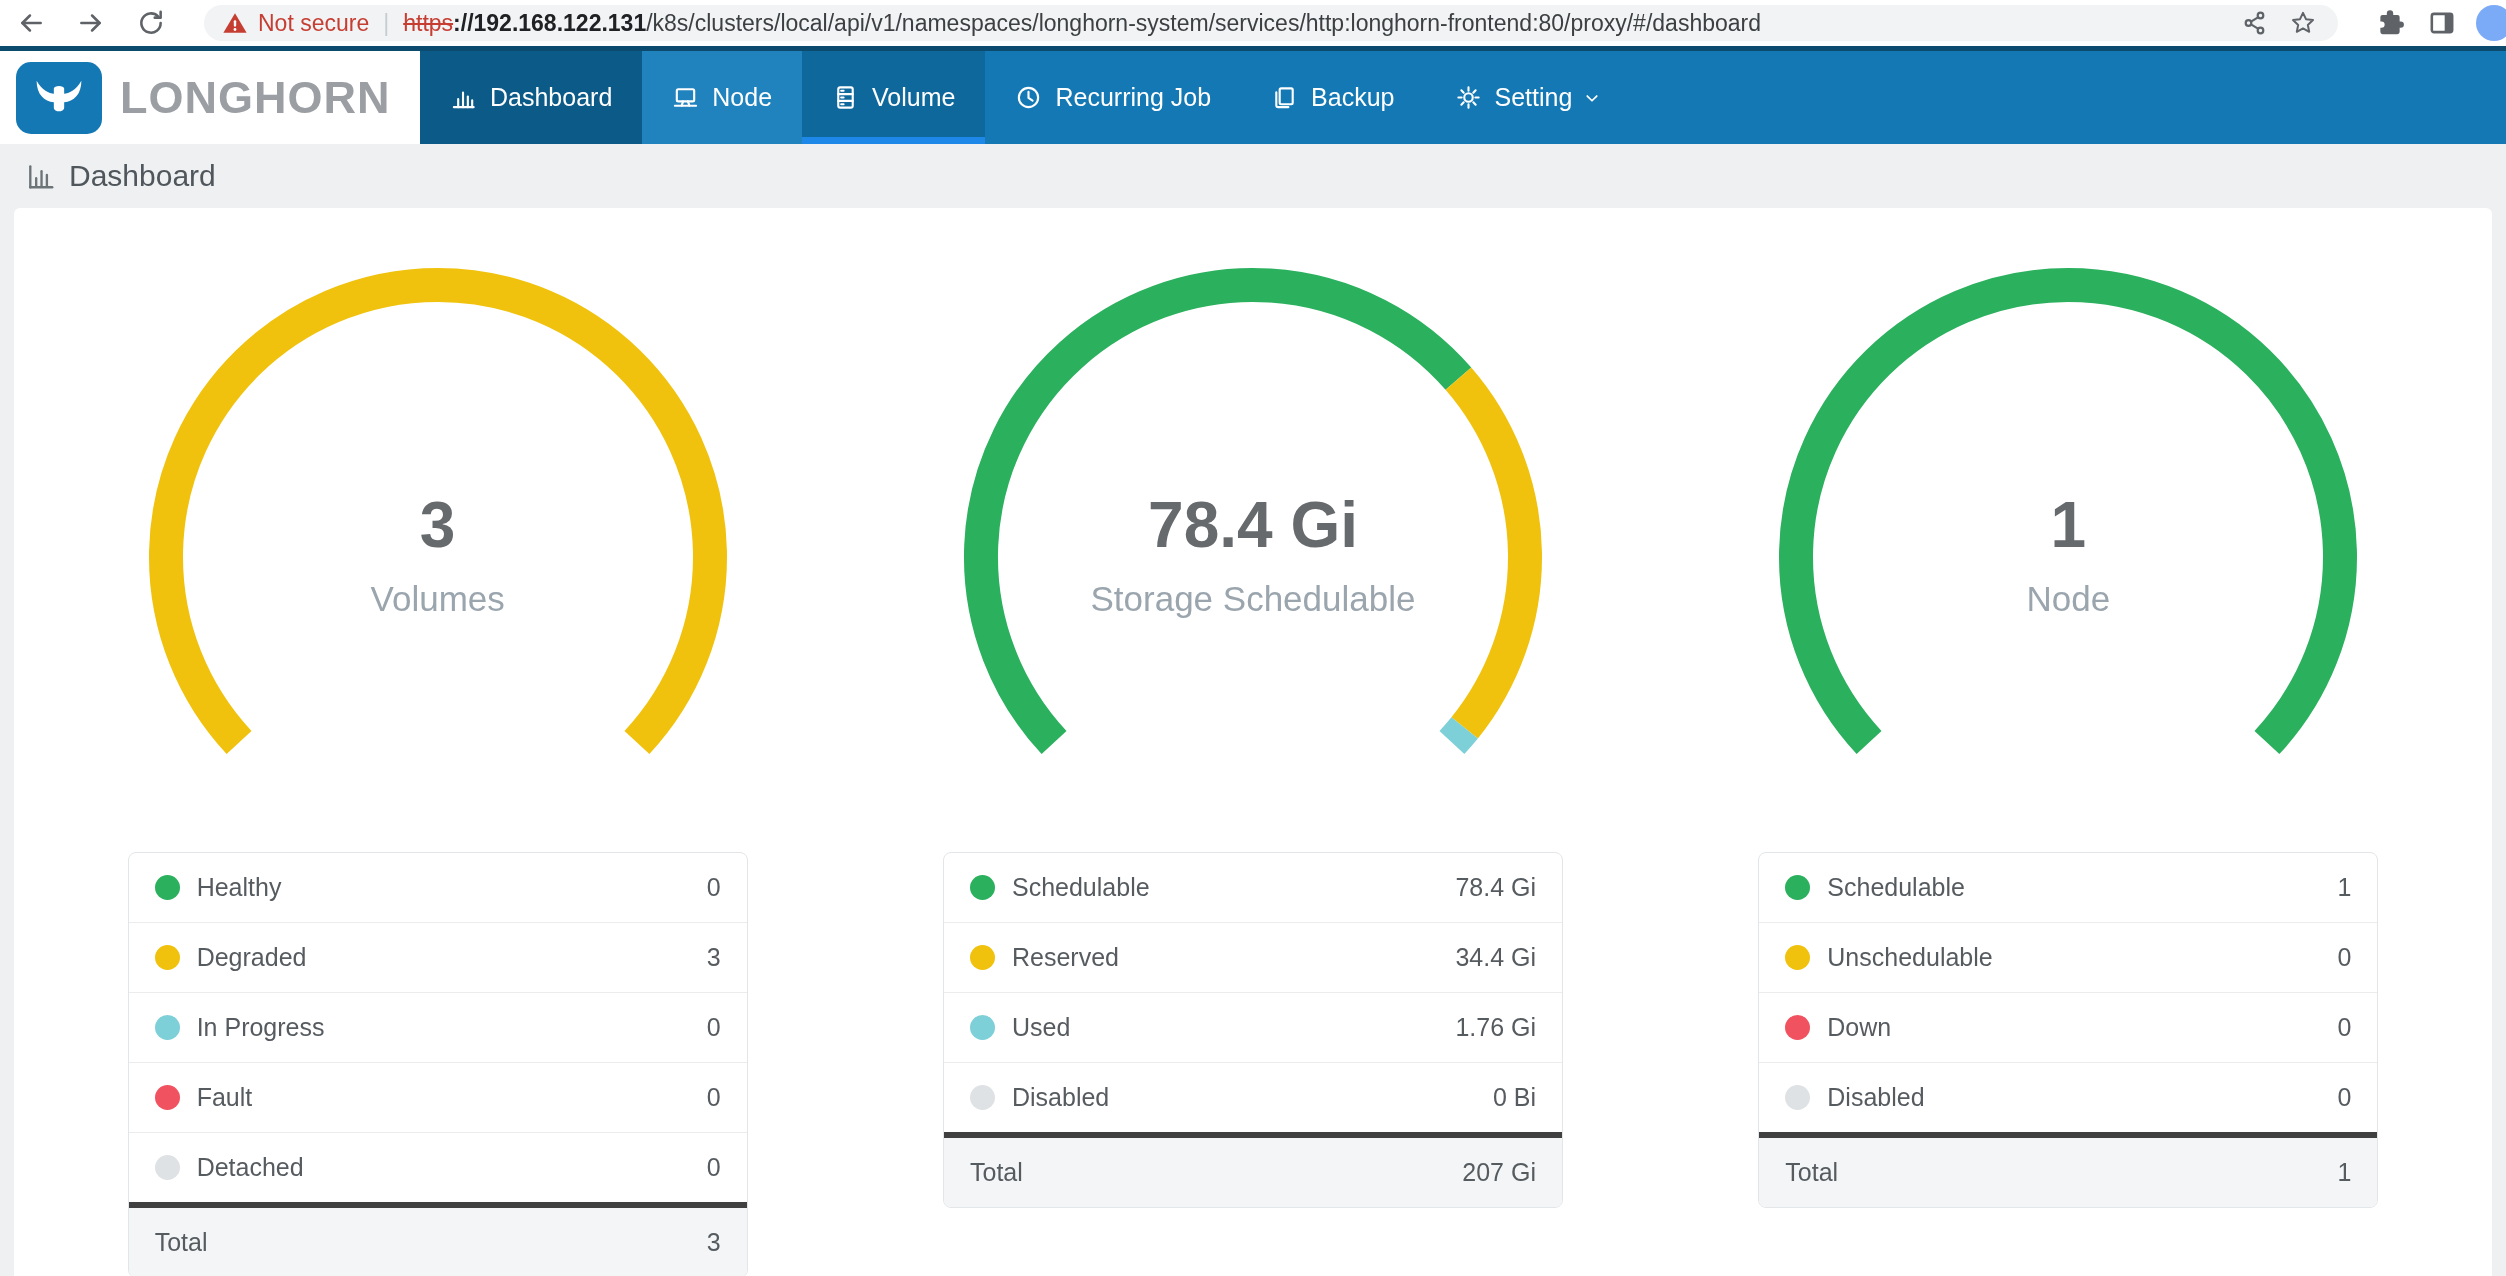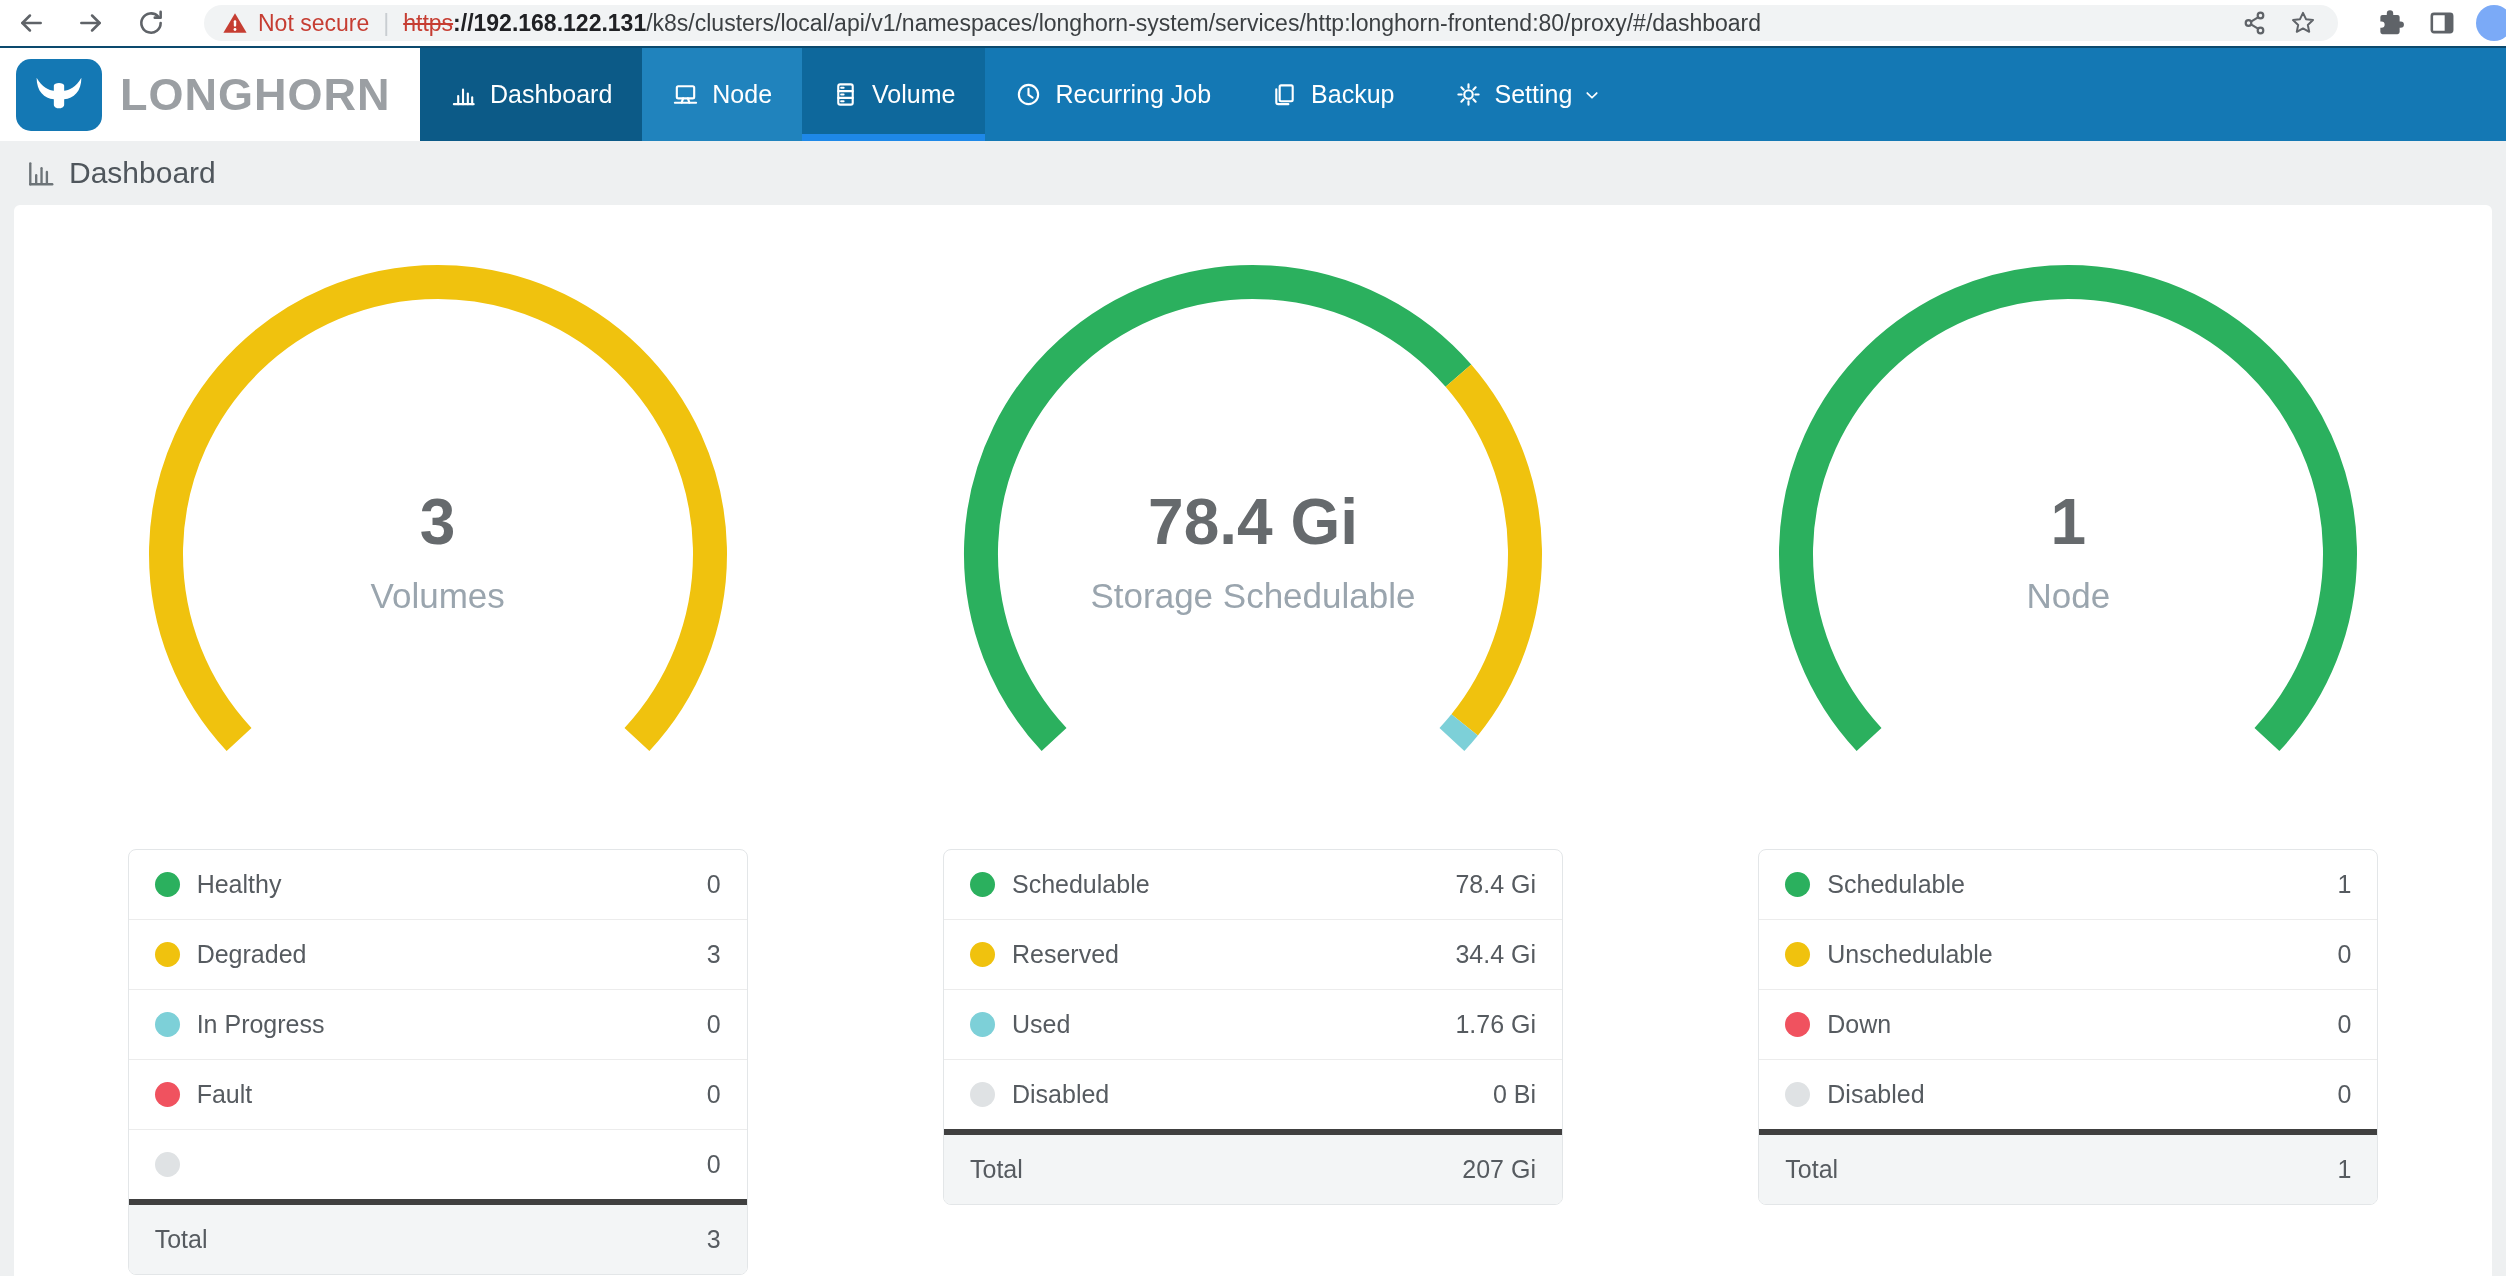--- a/index.html
+++ b/index.html
@@ -1,21 +1,21 @@
 <!DOCTYPE html>
 <html><head>
 <meta charset="utf-8">
 <style>
   html,body{margin:0;padding:0;}
   body{
     width:2506px;height:1276px;overflow:hidden;background:#eef0f1;
     font-family:"Liberation Sans",sans-serif;-webkit-font-smoothing:antialiased;
   }
   
-  .chrome{height:46px;background:#ffffff;display:flex;align-items:center;padding:0 14px;border-bottom:2px solid #0c4a6e;}
+  .chrome{height:46px;background:#ffffff;display:flex;align-items:center;padding:0 14px;border-bottom:5px solid #0c4a6e;}
   .nav-btn{width:34px;height:34px;display:flex;align-items:center;justify-content:center;margin-right:26px;cursor:pointer;flex:0 0 auto;}
   .addr{flex:1;height:36px;background:#f1f3f4;border-radius:18px;display:flex;align-items:center;padding:0 18px;margin:0 18px 0 10px;min-width:0;cursor:text;}
   .addr .warn{margin-right:10px;display:flex;}
   .notsecure{color:#c63d32;font-size:23px;margin-right:14px;white-space:nowrap;}
   .addr .sep{color:#c9cdd1;font-size:23px;margin-right:14px;}
   .url{font-size:23px;color:#202124;white-space:nowrap;overflow:hidden;text-overflow:ellipsis;min-width:0;}
   .url .scheme{color:#c63d32;text-decoration:line-through;}
   .url .host{color:#202124;font-weight:700;}
   .url .path{color:#3c4043;font-weight:400;}
   .addr .spacer{flex:1;}
@@ -239,20 +239,21 @@
               <span class="llabel">In Progress</span>
               <span class="lvalue">0</span>
             </div>
             <div class="lrow">
               <span class="dot" style="background: rgb(240, 82, 95);"></span>
               <span class="llabel">Fault</span>
               <span class="lvalue">0</span>
             </div>
             <div class="lrow">
               <span class="dot" style="background: rgb(223, 226, 228);"></span>
+              <span class="llabel">Detached</span>
               <span class="lvalue">0</span>
             </div>
           </div>
       <div class="lrow total">
         <span class="llabel">Total</span>
         <span class="lvalue">3</span>
       </div>
     </div>
   </div>
 

